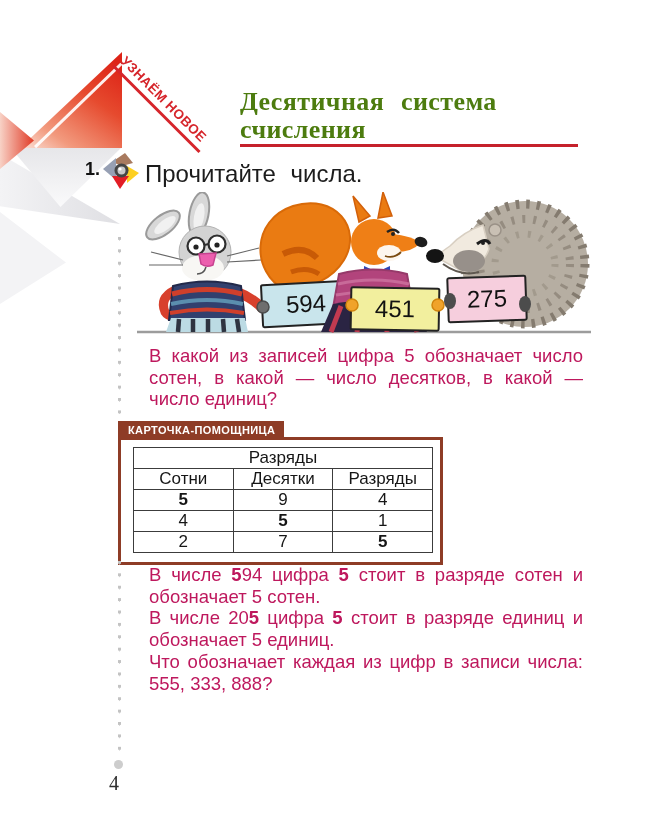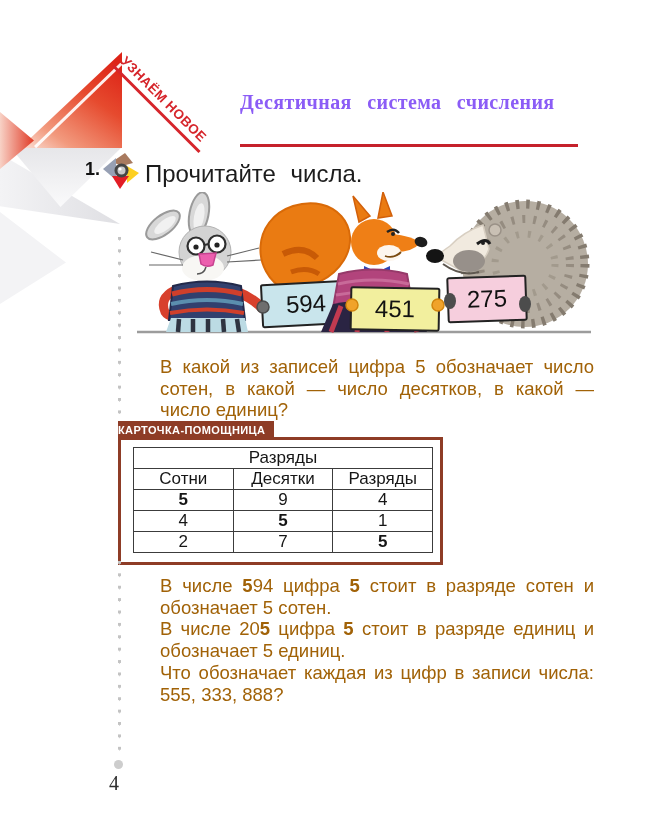--- a/index.html
+++ b/index.html
@@ -40,42 +40,42 @@
     clip-path:polygon(0 0,100% 55%,0 100%);
   }
   .banner{
     position:absolute;left:127px;top:52px;transform:rotate(45deg);transform-origin:0 0;
     color:#d6252b;font-size:13.5px;font-weight:bold;letter-spacing:.4px;white-space:nowrap;
     border-bottom:3px solid #d6252b;padding:0 6px 3px 2px;
   }
   
   .title{
     position:absolute;left:240px;top:88px;width:334px;
-    font-family:"Liberation Serif",serif;font-weight:bold;font-size:20px;line-height:28px;
-    color:#8b5cf6;letter-spacing:.4px;word-spacing:10px;
+    font-family:"Liberation Serif",serif;font-weight:bold;font-size:26px;line-height:28px;
+    color:#4d7c0f;letter-spacing:.4px;word-spacing:10px;
   }
   .title-rule{position:absolute;left:240px;top:144px;width:338px;height:3px;background:#c5212b;}
   
   .task-num{position:absolute;left:85px;top:159px;font-size:18px;font-weight:bold;color:#111;}
   .task-icon{position:absolute;left:102px;top:152px;}
   .task-text{position:absolute;left:145px;top:160px;font-size:24px;word-spacing:8px;color:#1c1c1c;}
   
   .illu{position:absolute;left:133px;top:192px;}
   
   .para{
-    position:absolute;left:145px;width:434px;font-size:18.5px;line-height:21.7px;color:#a16207;
-    text-align:justify;margin:15px;
+    position:absolute;left:145px;width:434px;font-size:18.5px;line-height:21.7px;color:#be185d;
+    text-align:justify;margin:4px;
   }
   .para p{margin:0;}
   .b{font-weight:bold;}
   
   .helper{position:absolute;left:118px;top:420px;width:325px;}
   .helper-tab{
     display:inline-block;background:#8e3c26;color:#fff;font-size:11px;font-weight:bold;
-    letter-spacing:.4px;padding:3px 9px 2px 0;vertical-align:bottom;
+    letter-spacing:.4px;padding:3px 9px 2px 10px;vertical-align:bottom;
   }
   .helper-box{border:3px solid #8e3c26;background:#fff;padding:7px 3px 9px 12px;margin-top:-1px;}
   table.place{
     border-collapse:collapse;width:300px;table-layout:fixed;
     font-size:17px;color:#161616;
   }
   table.place th,table.place td{
     border:1.6px solid #3c3c3c;text-align:center;padding:0;height:19px;font-weight:normal;
   }
   table.place td.b{font-weight:bold;}

